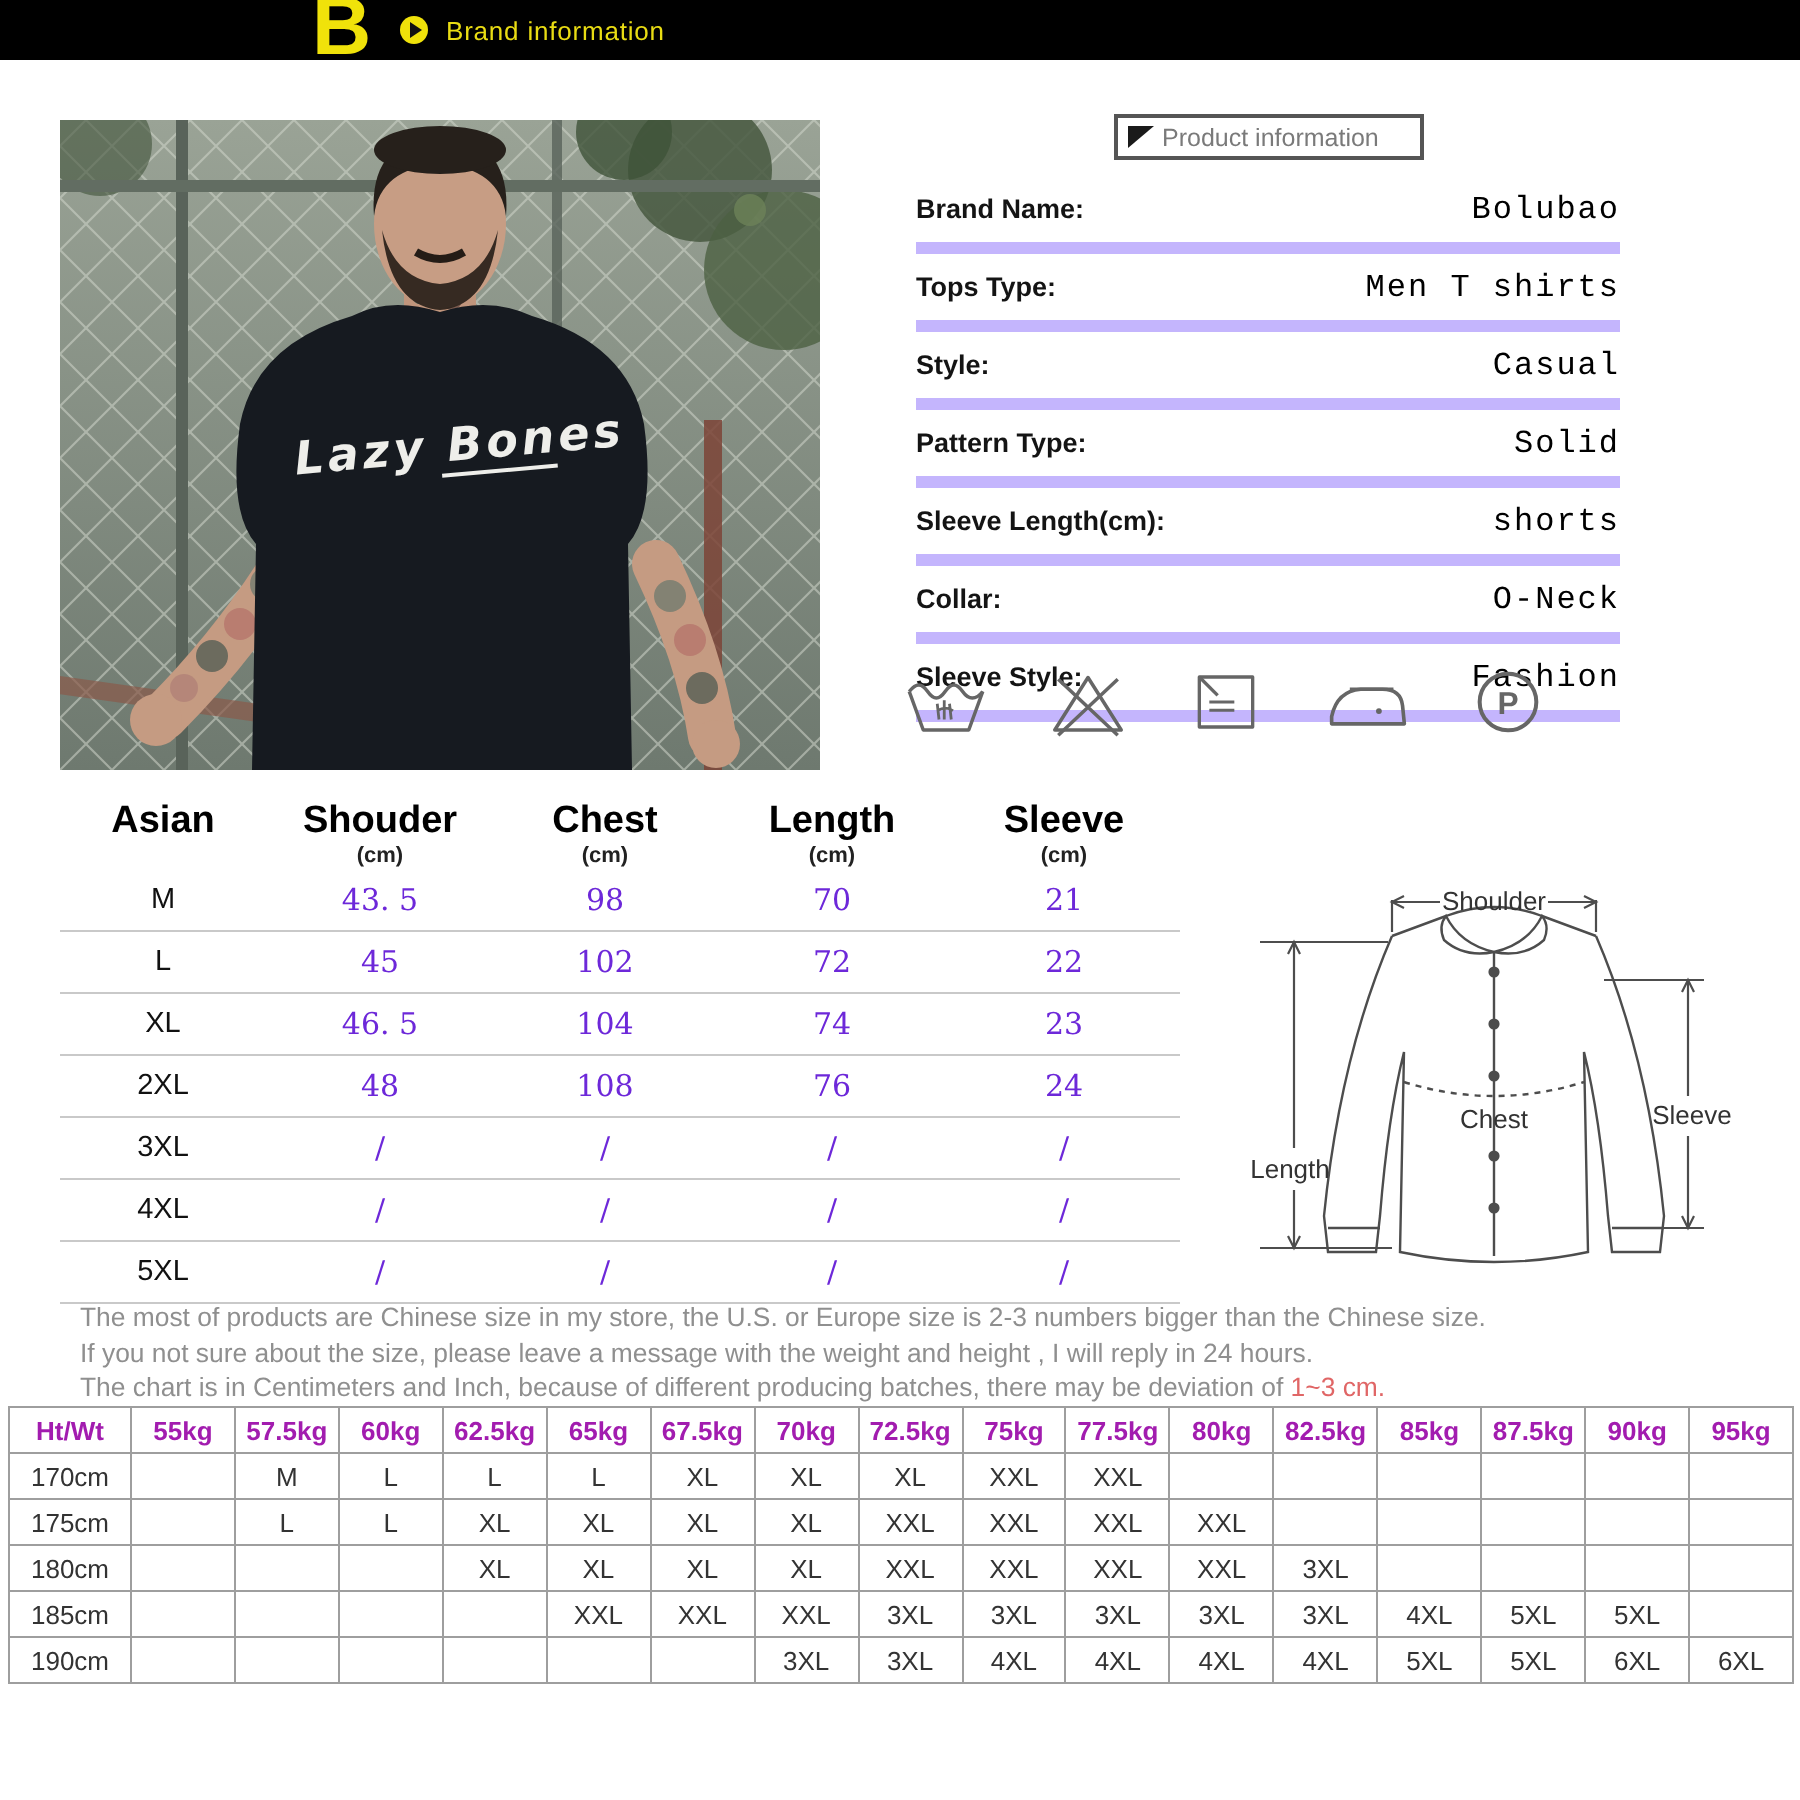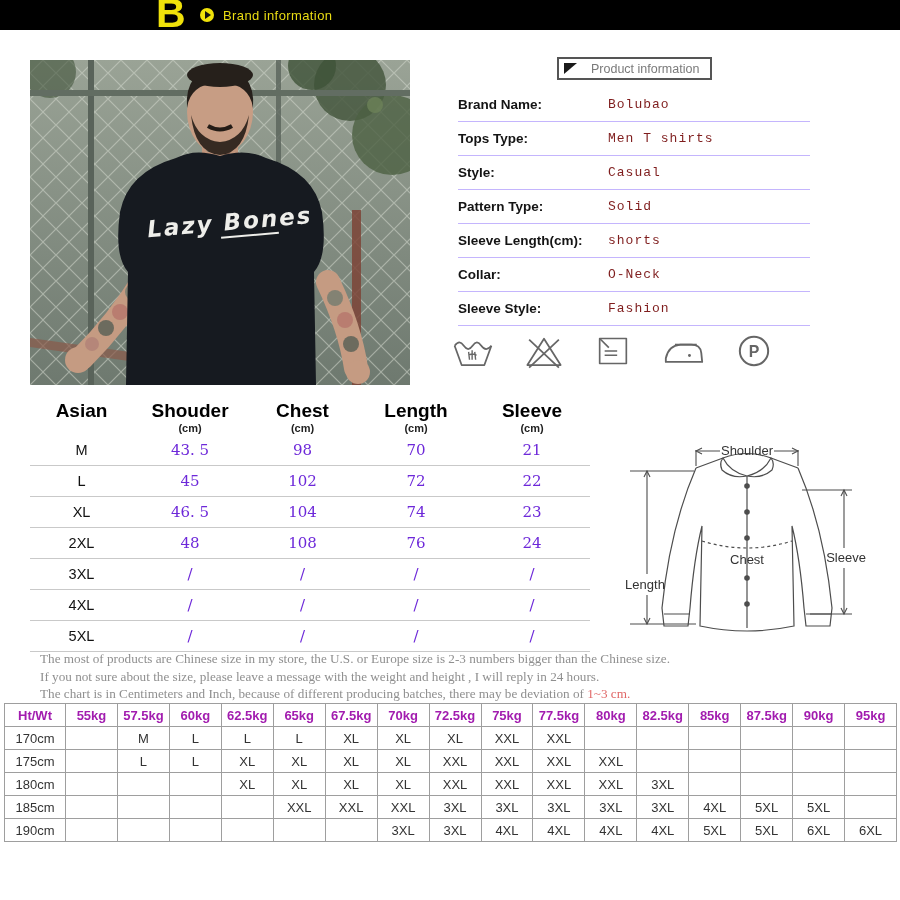--- a/index.html
+++ b/index.html
@@ -10,41 +10,41 @@
   .logo-b{position:absolute;left:156px;top:-7px;font-family:"Liberation Sans",sans-serif;
           font-weight:bold;font-size:41px;color:#f0e20a;line-height:1;}
   .play-icon{position:absolute;left:200px;top:8px;width:14px;height:14px;border-radius:50%;background:#f0e20a;}
   .play-icon::after{content:"";position:absolute;left:5px;top:3px;width:0;height:0;
           border-left:6px solid #111;border-top:4px solid transparent;border-bottom:4px solid transparent;}
   .bar-title{position:absolute;left:223px;top:8px;font-size:13px;color:#e9dc13;letter-spacing:.4px;}
   
   .photo{position:absolute;left:30px;top:60px;width:380px;height:325px;}
   
   .info-header-box{position:absolute;left:557px;top:57px;width:155px;height:23px;border:2px solid #555;
-          box-sizing:border-box;display:flex;align-items:center;gap:14px;padding-left:5px;
+          box-sizing:border-box;display:flex;align-items:center;gap:4px;padding-left:5px;
           color:#7a7a7a;font-size:12.5px;background:#fff;}
   .info-rows{position:absolute;left:458px;top:88px;width:352px;}
-  .info-row{height:33px;border-bottom:1px solid #c4b5fd;display:flex;align-items:center;}
+  .info-row{height:33px;border-bottom:6px solid #c4b5fd;display:flex;align-items:center;justify-content:space-between;}
   .info-label{width:150px;font-weight:bold;font-size:13.5px;color:#141414;}
-  .info-value{font-family:"Liberation Mono",monospace;font-size:13px;color:#7f1d1d;letter-spacing:1px;}
+  .info-value{font-family:"Liberation Mono",monospace;font-size:16px;color:#000000;letter-spacing:1px;}
   .care-icons{position:absolute;left:452px;top:331px;width:322px;display:flex;
           justify-content:space-between;align-items:center;}
   .care-icons svg{display:block;}
   
   .size-chart{position:absolute;left:30px;top:400px;width:560px;border-collapse:collapse;table-layout:fixed;}
   .size-chart th.main{font-size:19px;font-weight:bold;color:#000;padding:0;line-height:22px;}
   .size-chart th.unit{font-size:11px;font-weight:bold;color:#222;padding:0;line-height:13px;}
   .size-chart td{text-align:center;font-family:"DejaVu Serif",serif;font-size:15px;color:#6d28d9;
           height:30px;border-bottom:1px solid #c9c9c9;padding:0;}
   .size-chart td.size-name{font-family:"Liberation Sans",sans-serif;font-size:14.5px;color:#111;}
   
   .shirt-diagram{position:absolute;left:606px;top:428px;}
   .shirt-diagram text{font-family:"Liberation Sans",sans-serif;font-size:13px;fill:#333;}
   
-  .notes{position:absolute;left:40px;top:650px;width:835px;font-size:13.2px;color:#8f8f8f;line-height:17.5px;font-family:Liberation Serif, serif;}
+  .notes{position:absolute;left:40px;top:650px;width:835px;font-size:13.2px;color:#8f8f8f;line-height:17.5px;}
   .notes .hl{color:#e06666;}
   
   .htwt{position:absolute;left:4px;top:703px;width:893px;border-collapse:collapse;table-layout:fixed;}
   .htwt th,.htwt td{border:1px solid #9e9e9e;height:22px;text-align:center;padding:0;overflow:hidden;}
   .htwt th{font-size:13px;font-weight:bold;color:#a21caf;}
   .htwt td{font-size:13px;color:#333;}
   .htwt th:first-child{width:60px;}
 </style>
 </head>
 <body>

